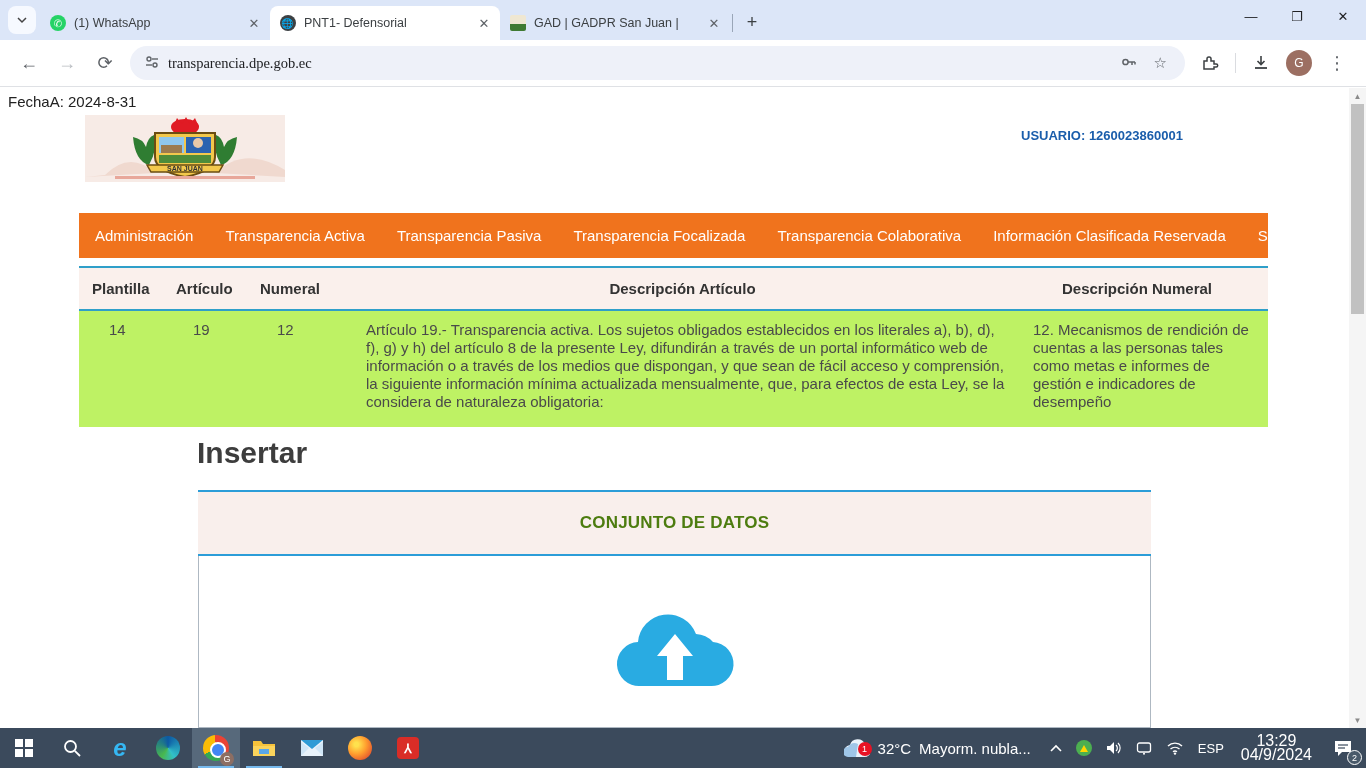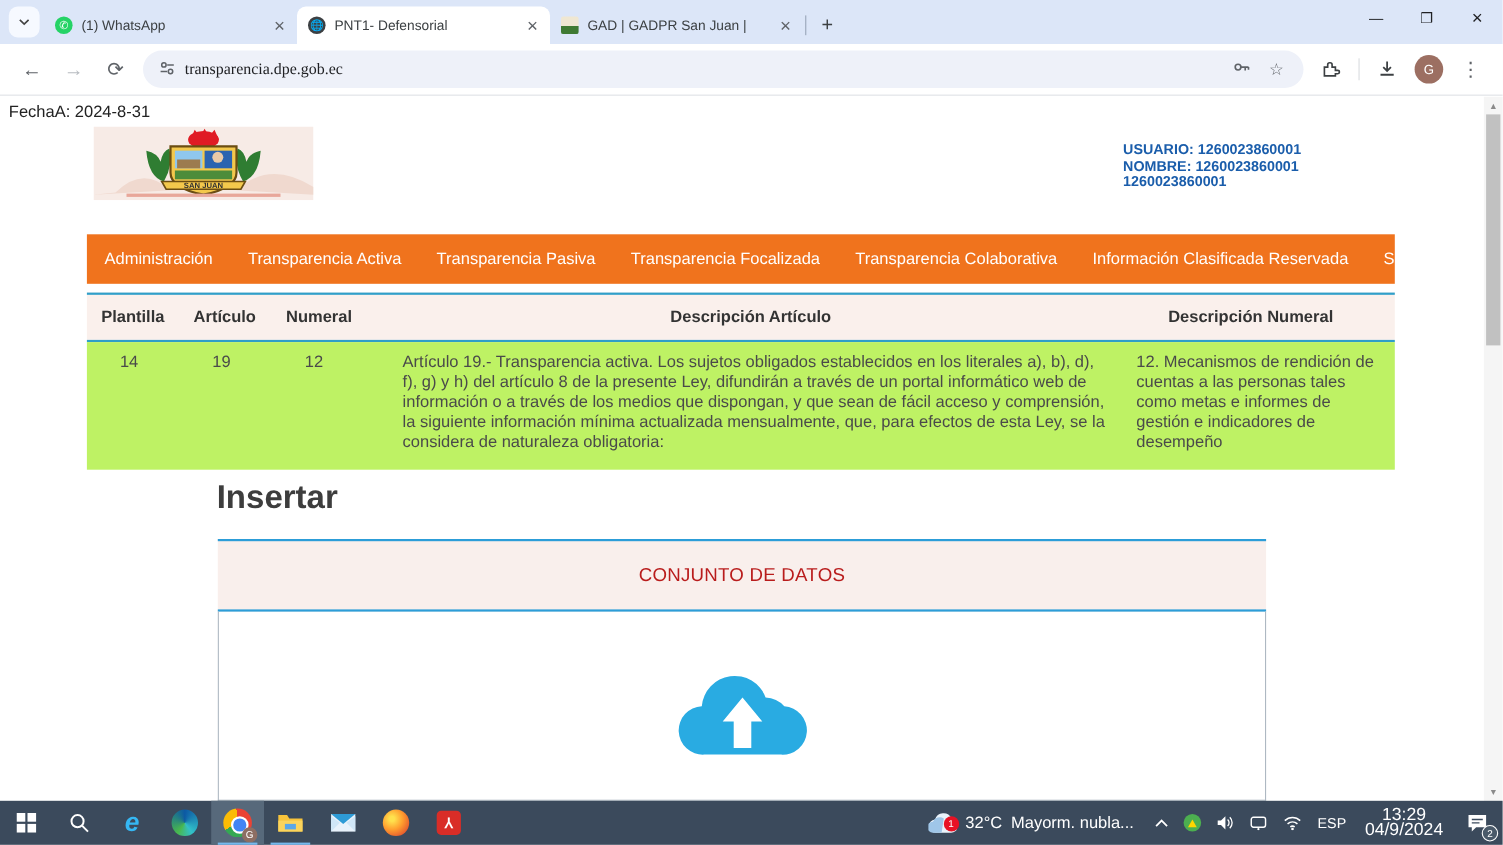--- a/index.html
+++ b/index.html
@@ -53,21 +53,21 @@
   .tbl-head .th { font-size:15px; font-weight:bold; color:#333; }
   .tbl-head .th.center { text-align:center; }
   .tbl-row { display:grid; grid-template-columns:84px 84px 89px 667px 1fr; background:#bef264; padding:10px 10px 16px 30px; }
   .tbl-row .td { font-size:15px; color:#4a4a4a; line-height:18px; padding-right:22px; }
   .tbl-row .td:last-child { padding-right:0; }
 
   .insert-heading { position:absolute; left:197px; top:348px; font-size:30px; font-weight:bold; color:#3d3d3d; }
 
   .dataset-panel { position:absolute; left:198px; top:402px; width:953px; }
   .dataset-header { border-top:2px solid #2c9dd8; border-bottom:2px solid #2c9dd8; background:#f9efec; height:66px; display:flex; align-items:center; justify-content:center; }
-  .dataset-title { font-size:17px; font-weight:normal; color:#b91c1c; letter-spacing:.2px; }
+  .dataset-title { font-size:17px; font-weight:bold; color:#4d7c0f; letter-spacing:.2px; }
   .dataset-body { border:1px solid #aeb8c2; border-top:none; height:172px; display:flex; justify-content:center; }
   .cloud-upload { margin-top:44px; }
 
   
   .taskbar { position:absolute; left:0; top:728px; width:1366px; height:40px; background:#3b4a5c; display:flex; align-items:stretch; color:#fff; }
   .tb-btn { width:48px; display:flex; align-items:center; justify-content:center; position:relative; cursor:pointer; flex:none; }
   .tb-btn.app-active { background:#57697b; }
   .tb-btn.app-open::after { content:""; position:absolute; left:6px; right:6px; bottom:0; height:2px; background:#76b9ed; }
   .tray { margin-left:auto; display:flex; align-items:center; gap:4px; padding-right:4px; }
   .tray-item { display:flex; align-items:center; justify-content:center; height:40px; padding:0 5px; font-size:13px; cursor:pointer; position:relative; }
@@ -178,21 +178,20 @@
     <rect x="101" y="22" width="25" height="16" fill="#2b63b0"></rect>
     <circle cx="113" cy="28" r="5" fill="#e9c9a8"></circle>
     <rect x="74" y="40" width="52" height="8" fill="#4d8c3a"></rect>
     <path d="M62 50 h76 l-4 7 h-68 z" fill="#f3c84c" stroke="#6b4d12" stroke-width="1.5"></path>
     <text x="100" y="56" font-size="7" font-weight="bold" fill="#333" text-anchor="middle">SAN JUAN</text>
     <rect x="30" y="61" width="140" height="3" fill="#e8a79a"></rect>
   </svg>
 
   <div class="user-info">
     <div>USUARIO: 1260023860001</div>
-    <div>NOMBRE: 1260023860001 1260023860001</div>
   </div>
 
   <div class="mainnav">
     <span class="nav-item">Administración</span>
     <span class="nav-item">Transparencia Activa</span>
     <span class="nav-item">Transparencia Pasiva</span>
     <span class="nav-item">Transparencia Focalizada</span>
     <span class="nav-item">Transparencia Colaborativa</span>
     <span class="nav-item">Información Clasificada Reservada</span>
     <span class="nav-item">Salir</span>

